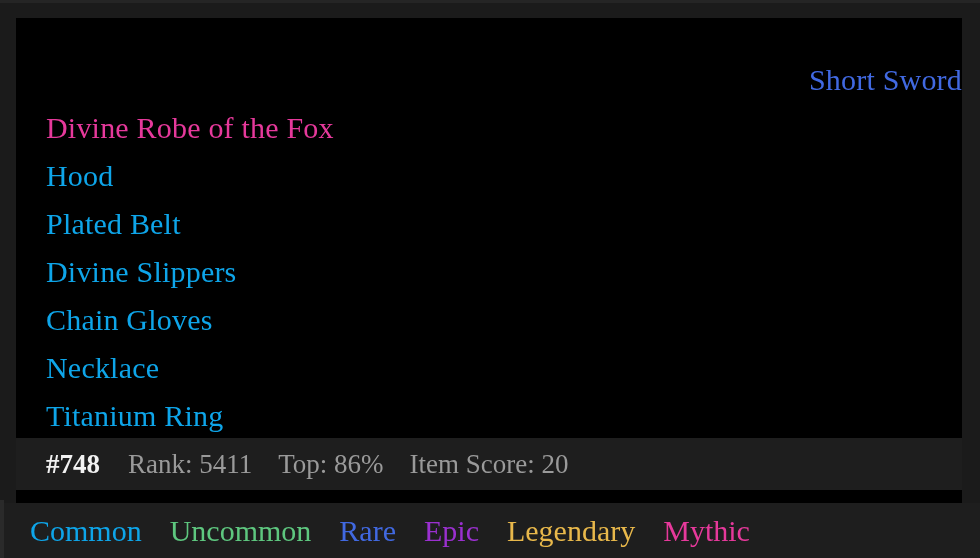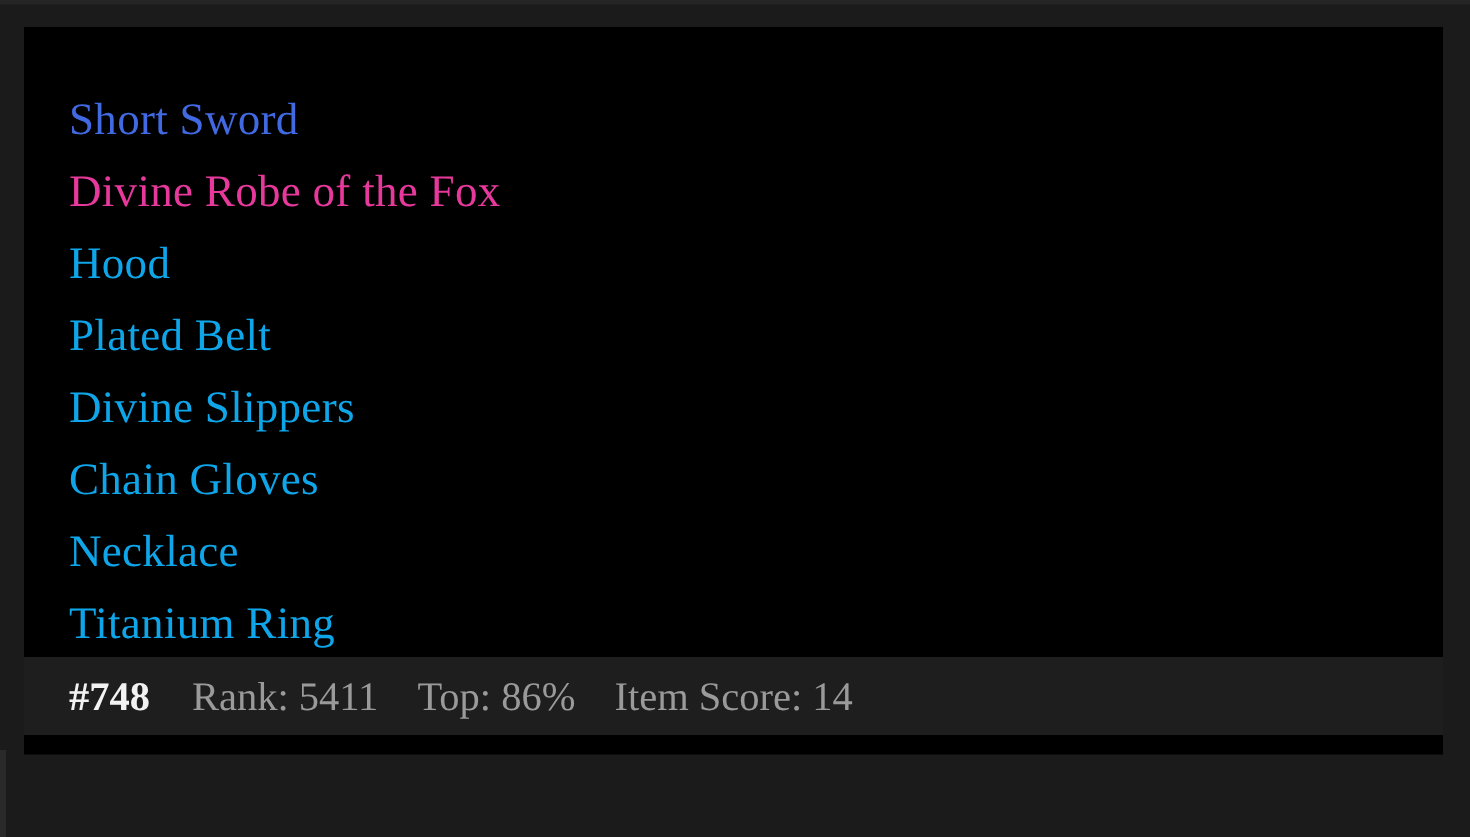--- a/index.html
+++ b/index.html
@@ -60,21 +60,21 @@
     height: 48px;
     line-height: 48px;
     font-size: 30px;
     letter-spacing: 0.2px;
     white-space: nowrap;
   }
 
   
   .rar-common    { color: #0ea5e9; }
   .rar-uncommon  { color: #5ec77f; }
-  .rar-rare      { color: #4169e1; }
+  .rar-rare      { color: #4169e1; text-align: right; }
   .rar-epic      { color: #9b30d0; }
   .rar-legendary { color: #e8b84b; }
   .rar-mythic    { color: #e6399b; }
 
   
   #status-bar {
     position: absolute;
     left: 16px;
     top: 438px;
     width: 946px;
@@ -145,19 +145,27 @@
     <div class="item-row rar-common">Chain Gloves</div>
     <div class="item-row rar-common">Necklace</div>
     <div class="item-row rar-common">Titanium Ring</div>
 
   </div>
 
   <div id="status-bar">
     <span class="stat bag-id">#748</span>
     <span class="stat">Rank: 5411</span>
     <span class="stat">Top: 86%</span>
-    <span class="stat">Item Score: 14</span>
+    <span class="stat">Item Score: 20</span>
   </div>
 
   <div id="panel-divider"></div>
 
+  <div id="legend-bar">
+    <span class="legend-item rar-common">Common</span>
+    <span class="legend-item rar-uncommon">Uncommon</span>
+    <span class="legend-item rar-rare">Rare</span>
+    <span class="legend-item rar-epic">Epic</span>
+    <span class="legend-item rar-legendary">Legendary</span>
+    <span class="legend-item rar-mythic">Mythic</span>
+  </div>
 
 </div>
 
 </body></html>

